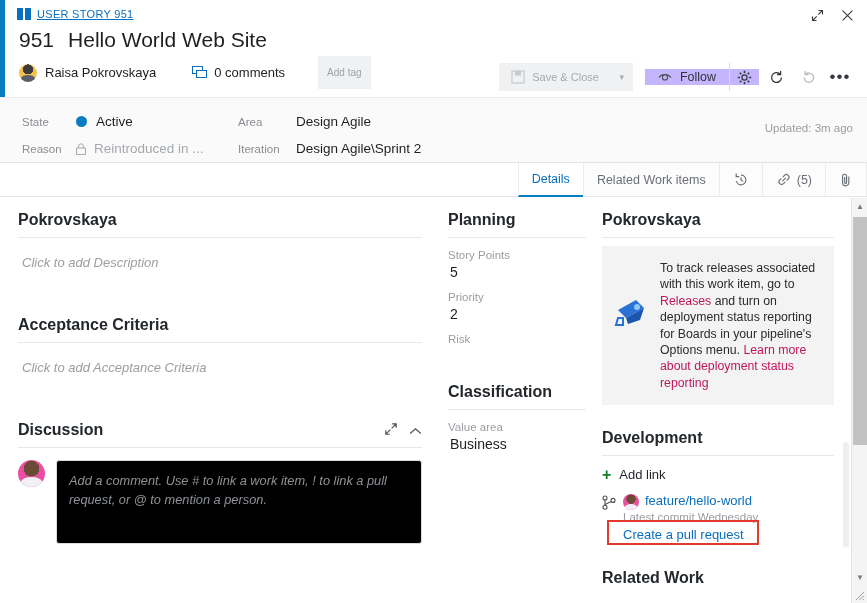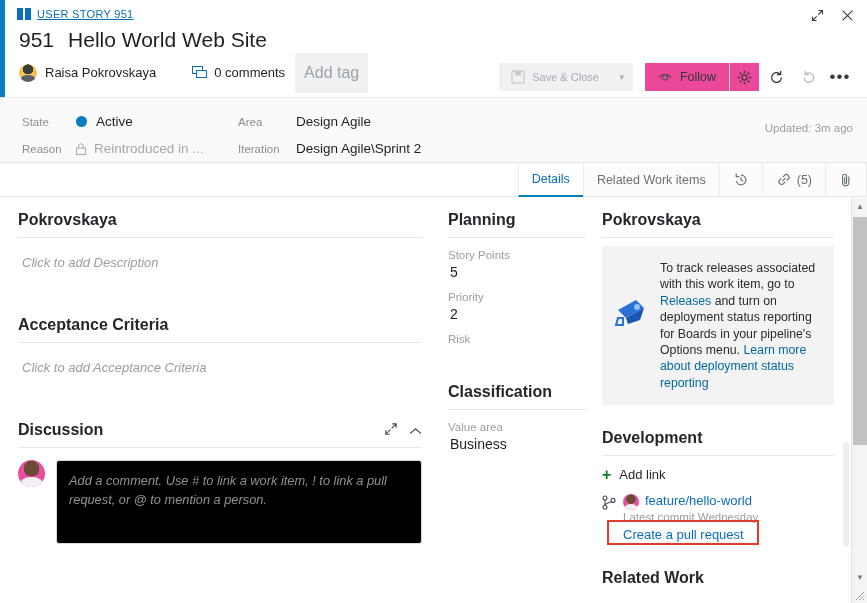--- a/index.html
+++ b/index.html
@@ -46,38 +46,38 @@
   }
   .avatar.small-person::after {
     content:""; position:absolute; left:2px; right:2px; bottom:0; height:7px;
     background:#5a5f6b; border-radius: 50% 50% 0 0;
   }
   .assignee-name { font-size: 13px; margin-left: 8px; color: #1f1f1f; }
   .comments-wrap { display:flex; align-items:center; margin-left: 36px; cursor:pointer; }
   .comment-icon { width:15px; height:13px; }
   .comments-label { font-size: 13px; margin-left: 7px; color:#1f1f1f; }
   .add-tag {
-    margin-left: 10px; background:#eff1f3; color:#9ea3a8;
-    font-size: 16px; padding: 11px 9px; cursor: pointer; border:none;
+    margin-left: 33px; background:#eff1f3; color:#9ea3a8;
+    font-size: 10px; padding: 11px 9px; cursor: pointer; border:none;
     font-family: inherit;
   }
 
   
   .toolbar { position:absolute; right: 12px; top: 63px; display:flex; align-items:center; }
   .btn-group { display:flex; align-items:center; background:#eff1f3; height:28px; }
   .save-close {
     display:flex; align-items:center; padding: 0 12px; height:28px;
     color:#a6abb0; font-size:11px; cursor:default; white-space:nowrap;
   }
   .save-icon { width:14px; height:14px; margin-right:7px; opacity:.55;}
   .split-caret {
     width:22px; height:28px; display:flex; align-items:center; justify-content:center;
     color:#a6abb0; font-size:9px;
   }
-  .follow-group { display:flex; align-items:center; background:#ec4899; height:28px; margin-left:12px;justify-content:center; }
+  .follow-group { display:flex; align-items:center; background:#c4b5fd; height:16px; margin-left:12px;justify-content:center; }
   .follow-btn { display:flex; align-items:center; padding:0 13px; height:28px; font-size:12.5px; color:#30363d; cursor:pointer; }
   .eye-icon { width:15px; height:11px; margin-right:7px; }
   .gear-btn {
     width:30px; height:28px; display:flex; align-items:center; justify-content:center;
     border-left:1px solid #dadde0; cursor:pointer;
   }
   .tool-icon-btn {
     width:30px; height:28px; display:flex; align-items:center; justify-content:center;
     cursor:pointer; margin-left:2px;
   }
@@ -165,21 +165,21 @@
   }
   .comment-ph { font-size:12.8px; color:#8e9297; font-style:italic; line-height:19px; }
 
   
   .deploy-panel {
     background:#f3f3f3; margin-top:8px; padding: 14px 14px 14px 12px;
     display:flex; align-items:flex-start; min-height:122px;
   }
   .rocket { width:36px; height:34px; flex:0 0 auto; margin-top:36px; margin-right:10px;}
   .deploy-text { font-size:12.3px; line-height:16.4px; color:#2b2b2b; }
-  .lnk { color:#0369a1; cursor:pointer; }
+  .lnk { color:#be185d; cursor:pointer; }
 
   
   .add-link-row { display:flex; align-items:center; margin-top:11px; cursor:pointer; }
   .plus { color:#0f7c27; font-size:16px; line-height:12px; margin-right:8px; font-weight:600;}
   .add-link-label { font-size:13px; color:#23272b; }
   .branch-row { display:flex; align-items:flex-start; margin-top:11px; }
   .branch-icon { width:14px; height:15px; margin-right:7px; margin-top:2px; flex:0 0 auto;}
   .branch-avatar {
     width:16px; height:16px; border-radius:50%; flex:0 0 auto; margin-right:6px; margin-top:1px;
     background: radial-gradient(circle at 50% 32%, #6b4a36 0 34%, #e84fa0 35% 100%);

